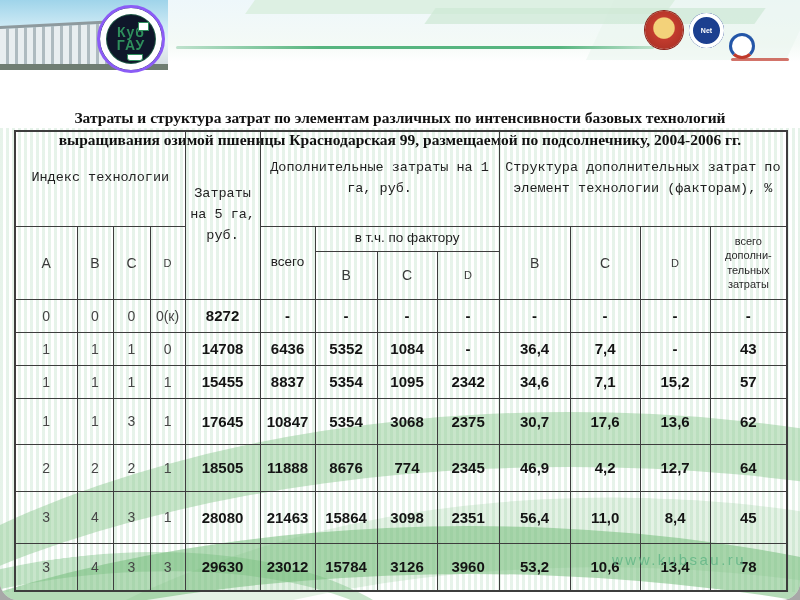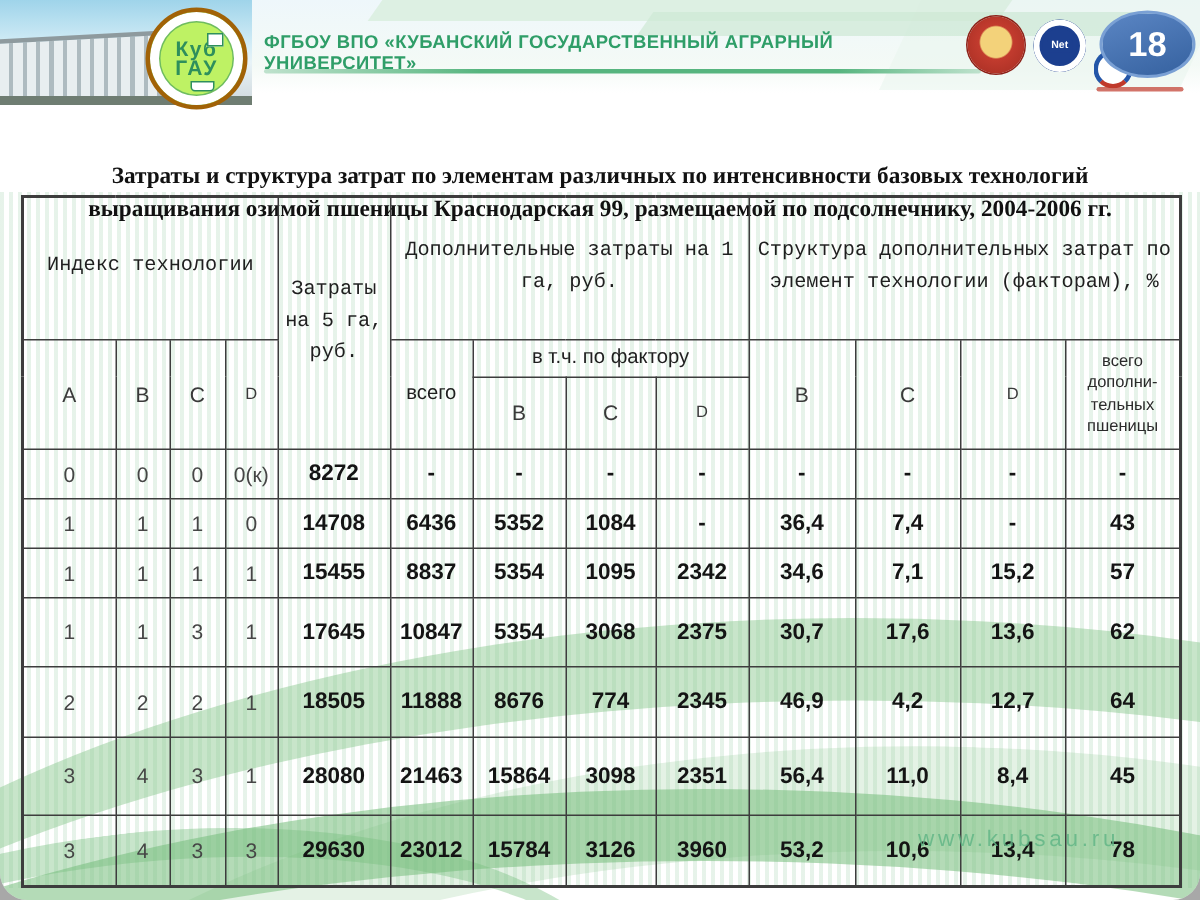--- a/index.html
+++ b/index.html
@@ -26,21 +26,21 @@
   .photo{position:absolute;left:0;top:0;width:168px;height:70px;overflow:hidden;z-index:4;
     background:linear-gradient(180deg,#9fd4ea 0%,#d6eef7 45%,#e8f3f7 60%,#cfd8dc 100%);}
   .photo .building{position:absolute;left:0;bottom:0;width:118px;height:44px;
     background:repeating-linear-gradient(90deg,#e8eef0 0 6px,#aebbc0 6px 9px);
     border-top:3px solid #8e9a9e;transform:skewY(-3deg);}
   .photo .tree{position:absolute;left:112px;bottom:-6px;width:40px;height:34px;border-radius:50%;
     background:radial-gradient(circle at 40% 40%,#5c7d55,#38503a);}
   .photo .ground{position:absolute;left:0;bottom:0;width:168px;height:6px;background:#6f7d72;}
 
   .logo{position:absolute;left:97px;top:5px;width:68px;height:68px;border-radius:50%;z-index:6;
-    background:#bef264;border:3px solid #a16207;box-sizing:border-box;
+    background:#0f172a;border:3px solid #8b5cf6;box-sizing:border-box;
     display:flex;flex-direction:column;align-items:center;justify-content:center;
     box-shadow:inset 0 0 0 6px #ffffff, inset 0 0 0 7px rgba(46,143,92,.55);}
   .logo .l1,.logo .l2{font-weight:bold;color:#2e8f5c;font-size:14px;line-height:13px;letter-spacing:1px;}
   .logo .monitor{position:absolute;right:13px;top:14px;width:9px;height:7px;border:1.5px solid #2e8f5c;background:#fff;}
   .logo .book{position:absolute;left:27px;bottom:9px;width:14px;height:5px;border:1.5px solid #2e8f5c;border-radius:0 0 3px 3px;background:#fff;}
 
   .uni-name{position:absolute;left:176px;top:21px;width:466px;z-index:5;
     color:#2f9e68;font-weight:bold;font-size:12.3px;letter-spacing:.3px;}
   .uni-underline{position:absolute;left:176px;top:46px;width:478px;height:3px;z-index:5;
     background:linear-gradient(90deg,#bfe2cd,#57b57f 30%,#57b57f 80%,#bfe2cd);border-radius:2px;}
@@ -108,31 +108,27 @@
     <div class="building"></div>
     <div class="tree"></div>
     <div class="ground"></div>
   </div>
   <div class="logo">
     <div class="monitor"></div>
     <span class="l1">Куб</span>
     <span class="l2">ГАУ</span>
     <div class="book"></div>
   </div>
-  <div class="uni-name">ФГБОУ ВПО «КУБАНСКИЙ ГОСУДАРСТВЕННЫЙ АГРАРНЫЙ УНИВЕРСИТЕТ»</div>
   <div class="uni-underline"></div>
   <div class="medal"></div>
   <div class="inet">
     <span class="tag">Net</span>
   </div>
   <div class="emblem"></div>
   <div class="emblem-caption"></div>
-  <div class="page-bubble">
-    <span>18</span>
-  </div>
 
   <div class="title">Затраты и структура затрат по элементам различных по интенсивности базовых технологий выращивания озимой пшеницы Краснодарская 99, размещаемой по подсолнечнику, 2004-2006 гг.</div>
 
   <table class="data">
     <colgroup>
       <col style="width:62px">
         <col style="width:36px">
         <col style="width:37px">
         <col style="width:35px">
       <col style="width:75px">
@@ -155,21 +151,21 @@
       <tr>
         <th rowspan="2" class="th-letter">А</th>
         <th rowspan="2" class="th-letter">В</th>
         <th rowspan="2" class="th-letter">С</th>
         <th rowspan="2" class="th-letter-sm">D</th>
         <th rowspan="2" class="th-big">всего</th>
         <th colspan="3" class="th-big">в т.ч. по фактору</th>
         <th rowspan="2" class="th-letter">В</th>
         <th rowspan="2" class="th-letter">С</th>
         <th rowspan="2" class="th-letter-sm">D</th>
-        <th rowspan="2" class="th-total-sm">всего дополни-тельных пшеницы</th>
+        <th rowspan="2" class="th-total-sm">всего дополни-тельных затраты</th>
       </tr>
       <tr>
         <th class="th-letter">В</th>
         <th class="th-letter">С</th>
         <th class="th-letter-sm">D</th>
       </tr>
     </thead>
     <tbody>
         <tr>
           <td class="idx">0</td>

